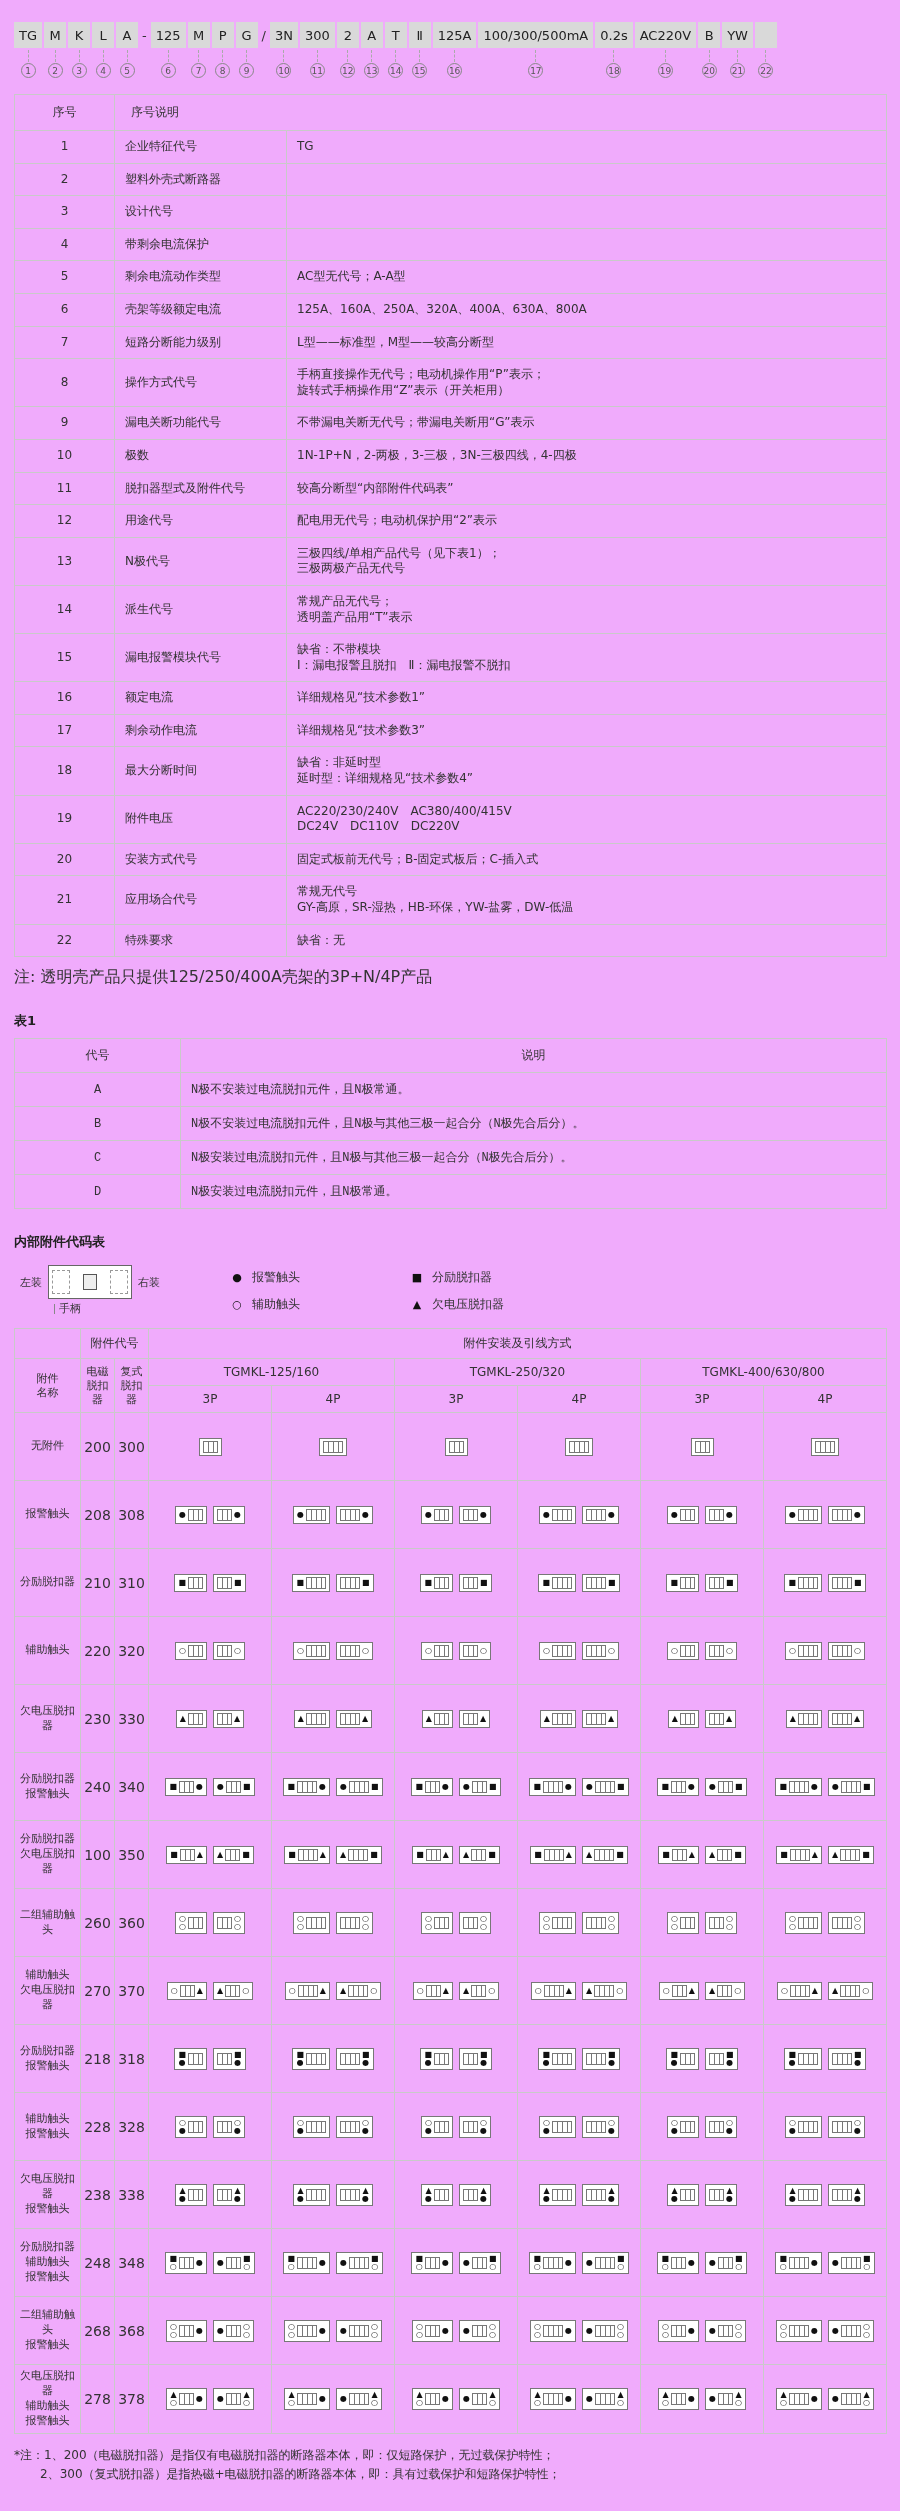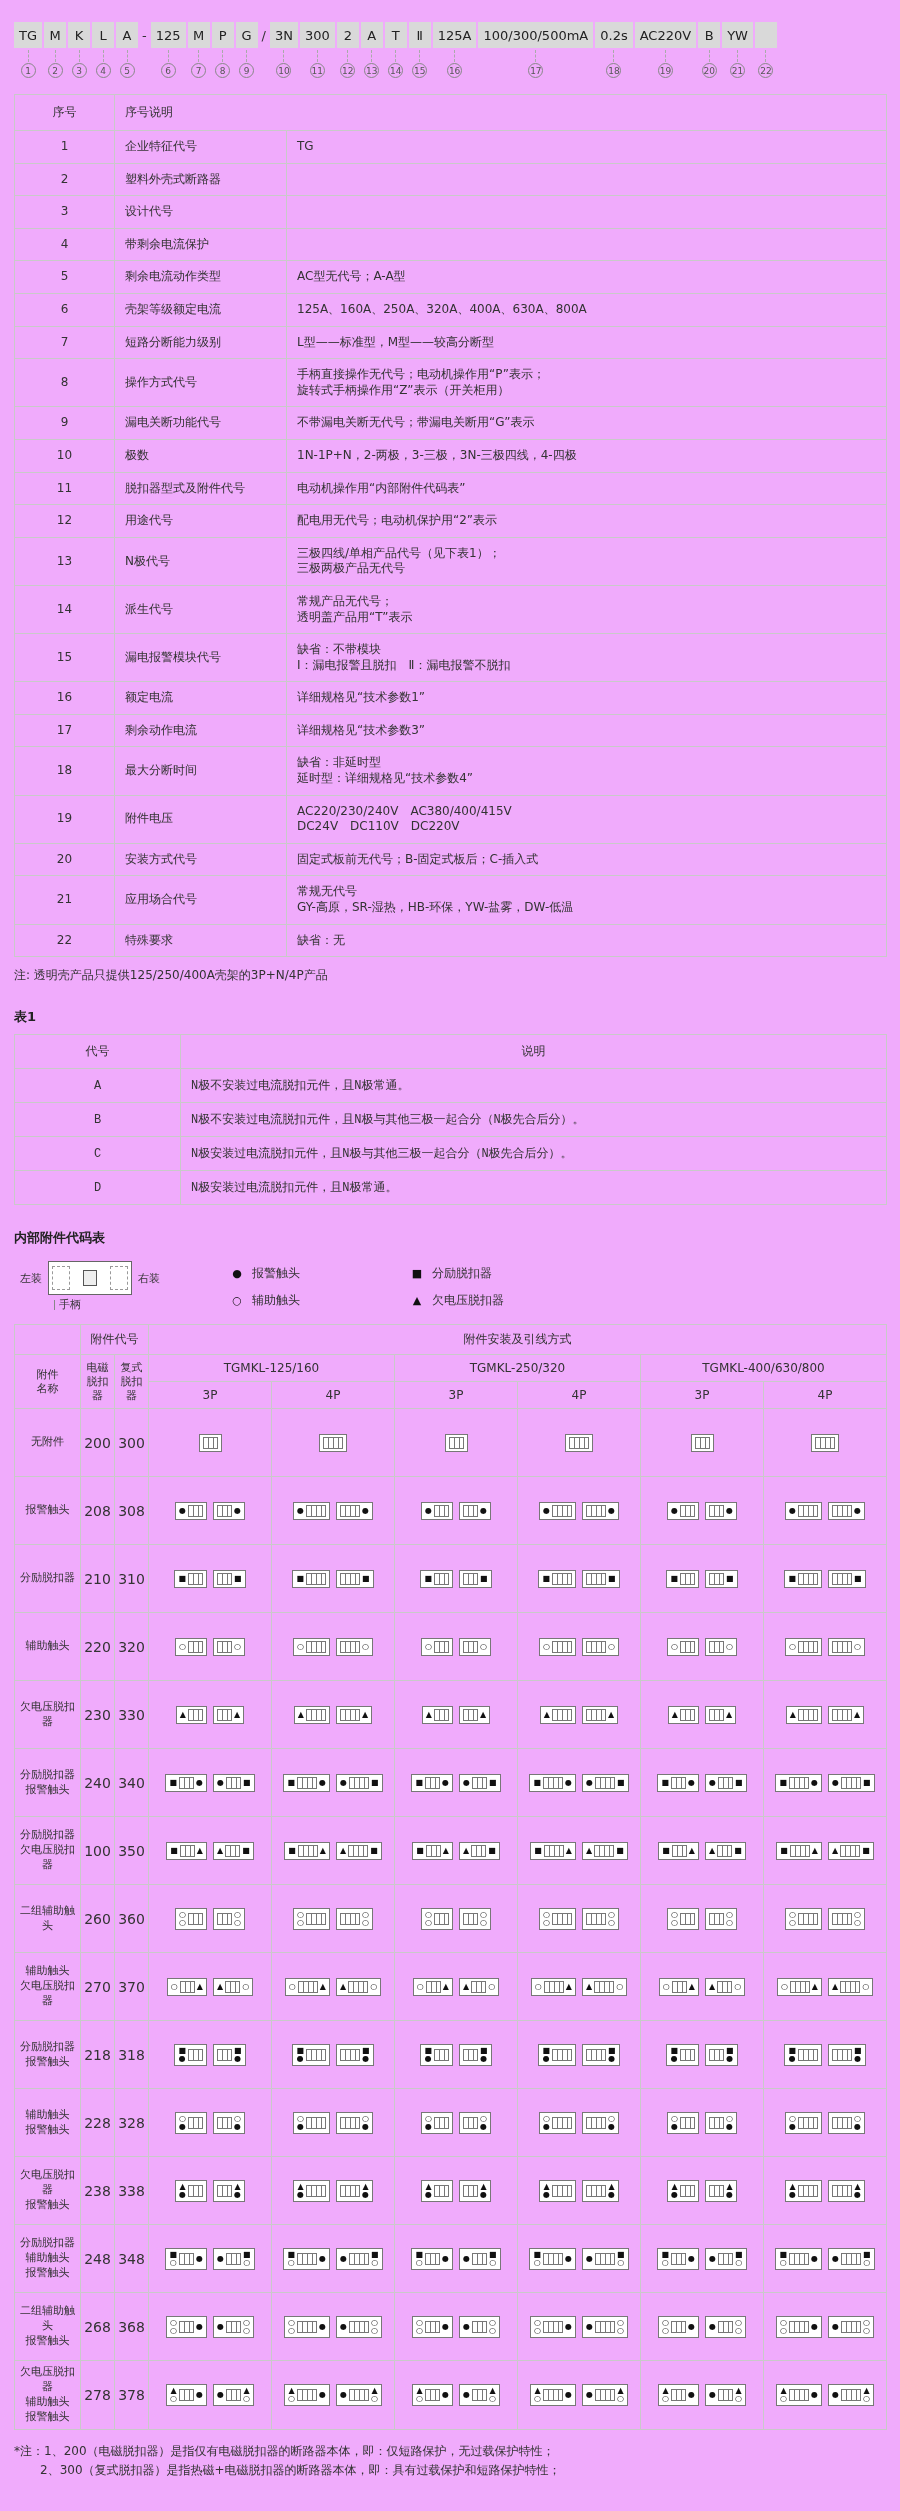--- a/index.html
+++ b/index.html
@@ -18,29 +18,29 @@
                 font-size:9px; color:#555; display:flex; align-items:center; justify-content:center;
                 margin-top:1px; }
   .sep-char { height:26px; display:flex; align-items:center; font-size:13px; color:#333; padding:0 2px; }
 
   
   table { border-collapse:collapse; table-layout:fixed; width:872px; }
   th, td { border:1px solid #c9c9c9; font-size:12px; color:#333; }
 
   
   .code-table { margin-top:16px; }
-  .code-table th { font-weight:normal; padding:9px 10px; }
+  .code-table th { font-weight:normal; padding:9px 16px; }
   .code-table th.c-num { text-align:center; }
   .code-table th.c-desc { text-align:left; }
   .code-table td { padding:8px 10px; line-height:1.3; }
   .code-table td.c-num { text-align:center; }
   .code-table td.c-name { text-align:left; }
   .code-table td.c-val { text-align:left; white-space:pre-line; }
 
-  .note { font-size:12px; margin:10px 0 0 0; }
+  .note { font-size:16px; margin:10px 0 0 0; }
 
   .sec-title { font-size:13px; font-weight:bold; color:#222; margin:24px 0 8px 0; }
 
   
   .table1 td, .table1 th { padding:8px 10px; font-weight:normal;font-family:Liberation Mono, monospace; }
   .table1 th { text-align:center; }
   .table1 td.t1-code { text-align:center; }
   .table1 td.t1-desc { text-align:left; }
 
   
@@ -265,21 +265,21 @@
           <td class="c-val">不带漏电关断无代号；带漏电关断用“G”表示</td>
         </tr>
         <tr>
           <td class="c-num">10</td>
           <td class="c-name">极数</td>
           <td class="c-val">1N-1P+N，2-两极，3-三极，3N-三极四线，4-四极</td>
         </tr>
         <tr>
           <td class="c-num">11</td>
           <td class="c-name">脱扣器型式及附件代号</td>
-          <td class="c-val">电动机操作用“内部附件代码表”</td>
+          <td class="c-val">较高分断型“内部附件代码表”</td>
         </tr>
         <tr>
           <td class="c-num">12</td>
           <td class="c-name">用途代号</td>
           <td class="c-val">配电用无代号；电动机保护用“2”表示</td>
         </tr>
         <tr>
           <td class="c-num">13</td>
           <td class="c-name">N极代号</td>
           <td class="c-val">三极四线/单相产品代号（见下表1）；

